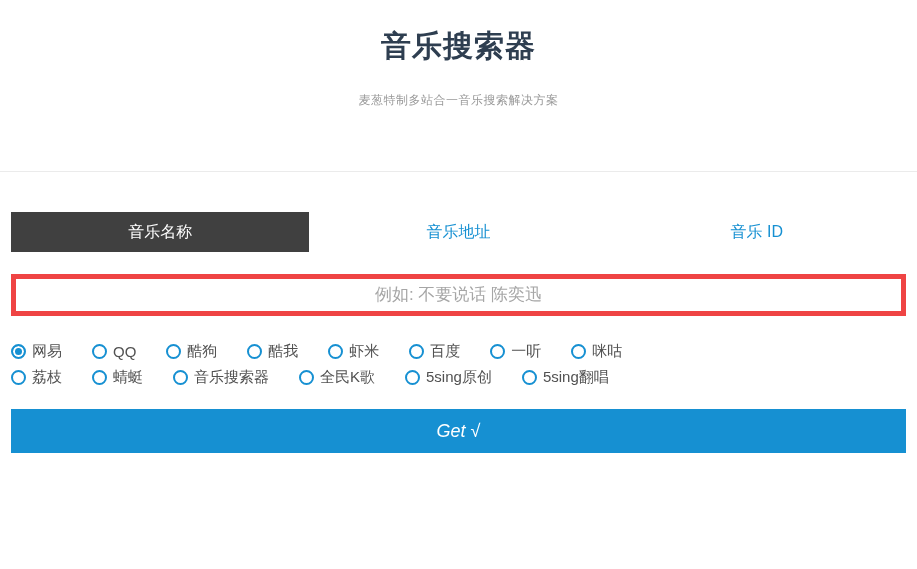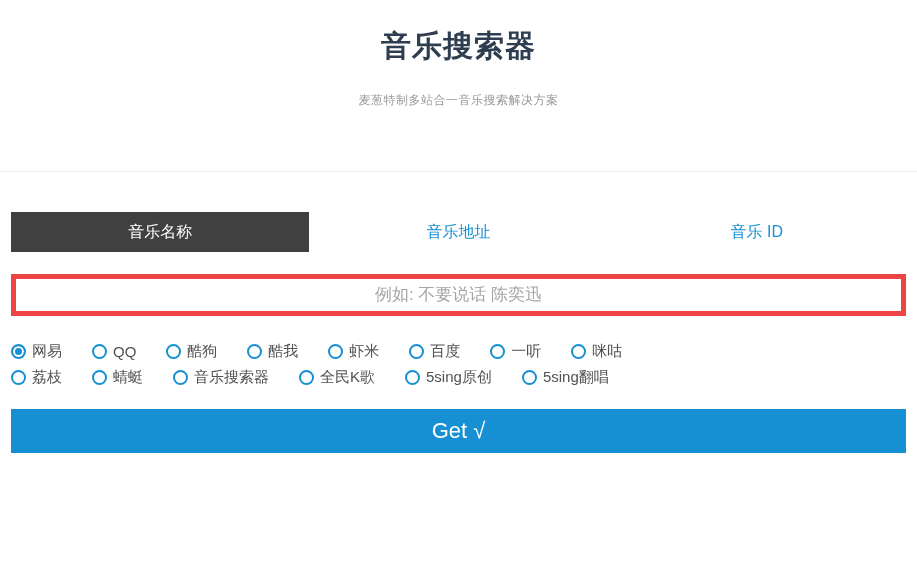--- a/index.html
+++ b/index.html
@@ -91,23 +91,24 @@
     box-shadow: inset 0 0 0 2px #ffffff;
   }
   .get-button {
     display: block;
     width: 100%;
     height: 44px;
     margin-top: 19px;
     border: none;
     background: #1690d2;
     color: #ffffff;
-    font-size: 22px;
+    font-size: 18px;
     font-family: inherit;
     cursor: pointer;
+    font-style: italic;
   }
 </style>
 </head>
 <body>
 
 <div class="page">
   <header>
     <h1>音乐搜索器</h1>
     <p class="subtitle">麦葱特制多站合一音乐搜索解决方案</p>
   </header>

